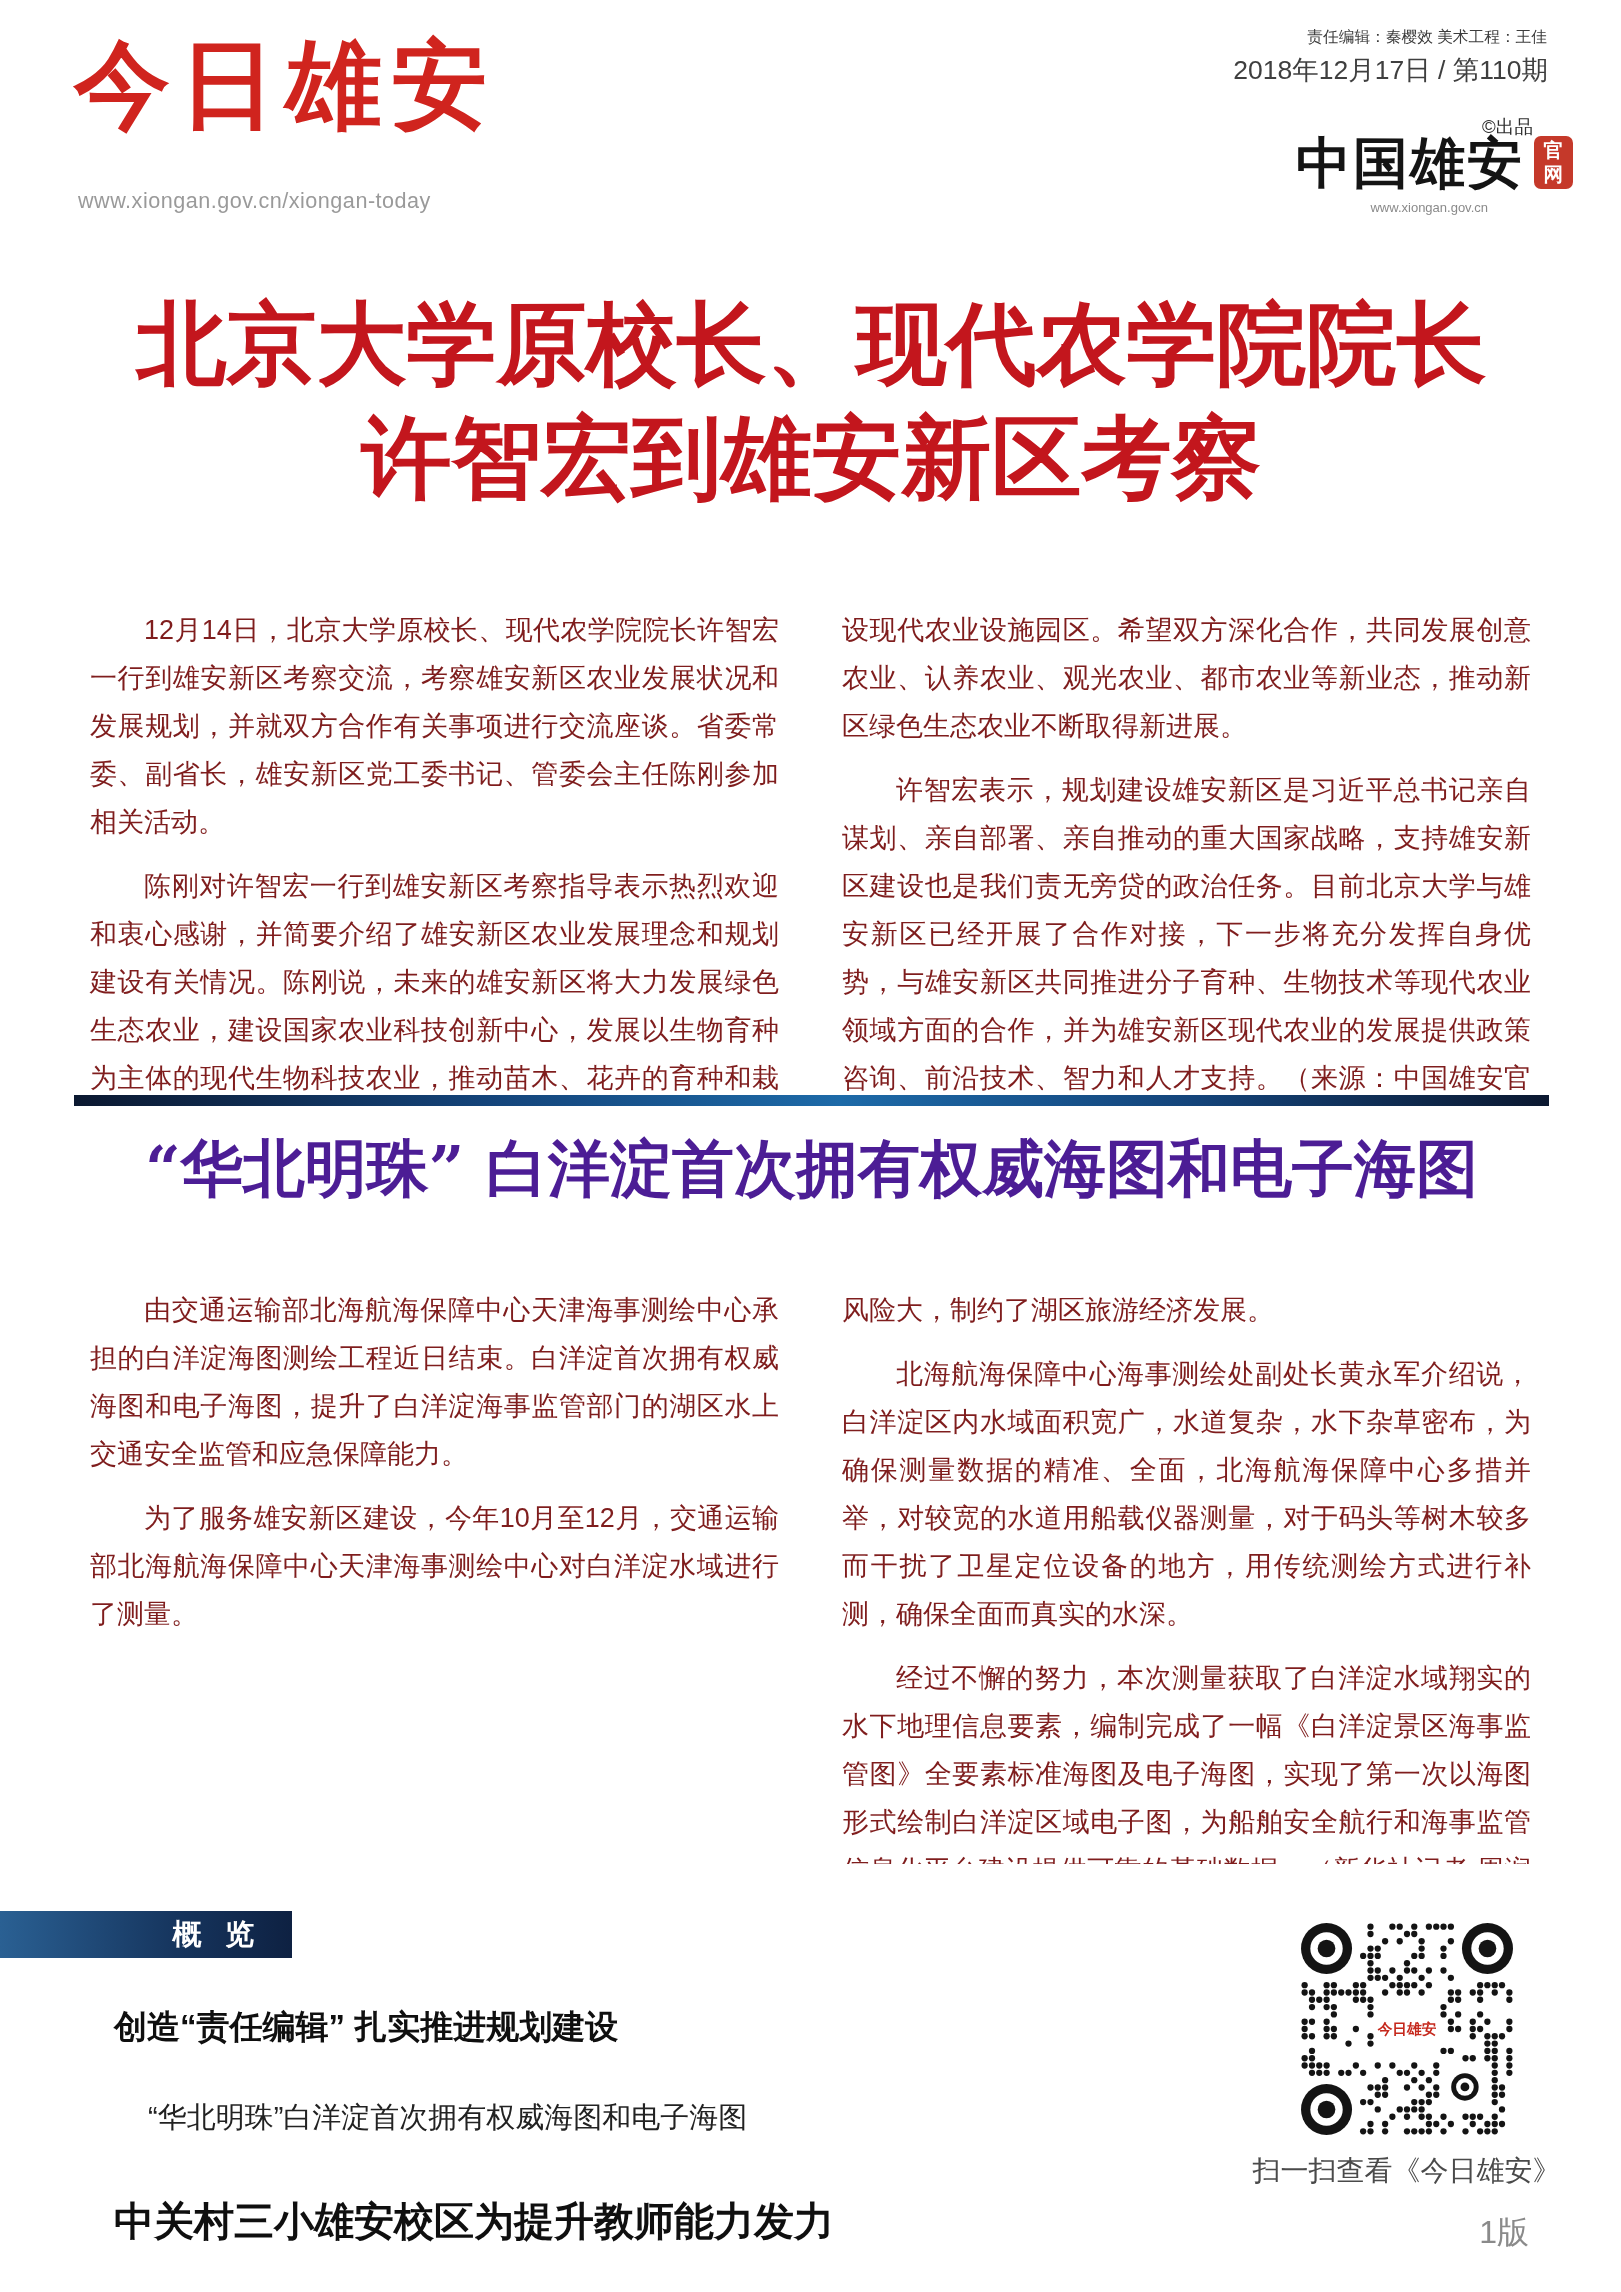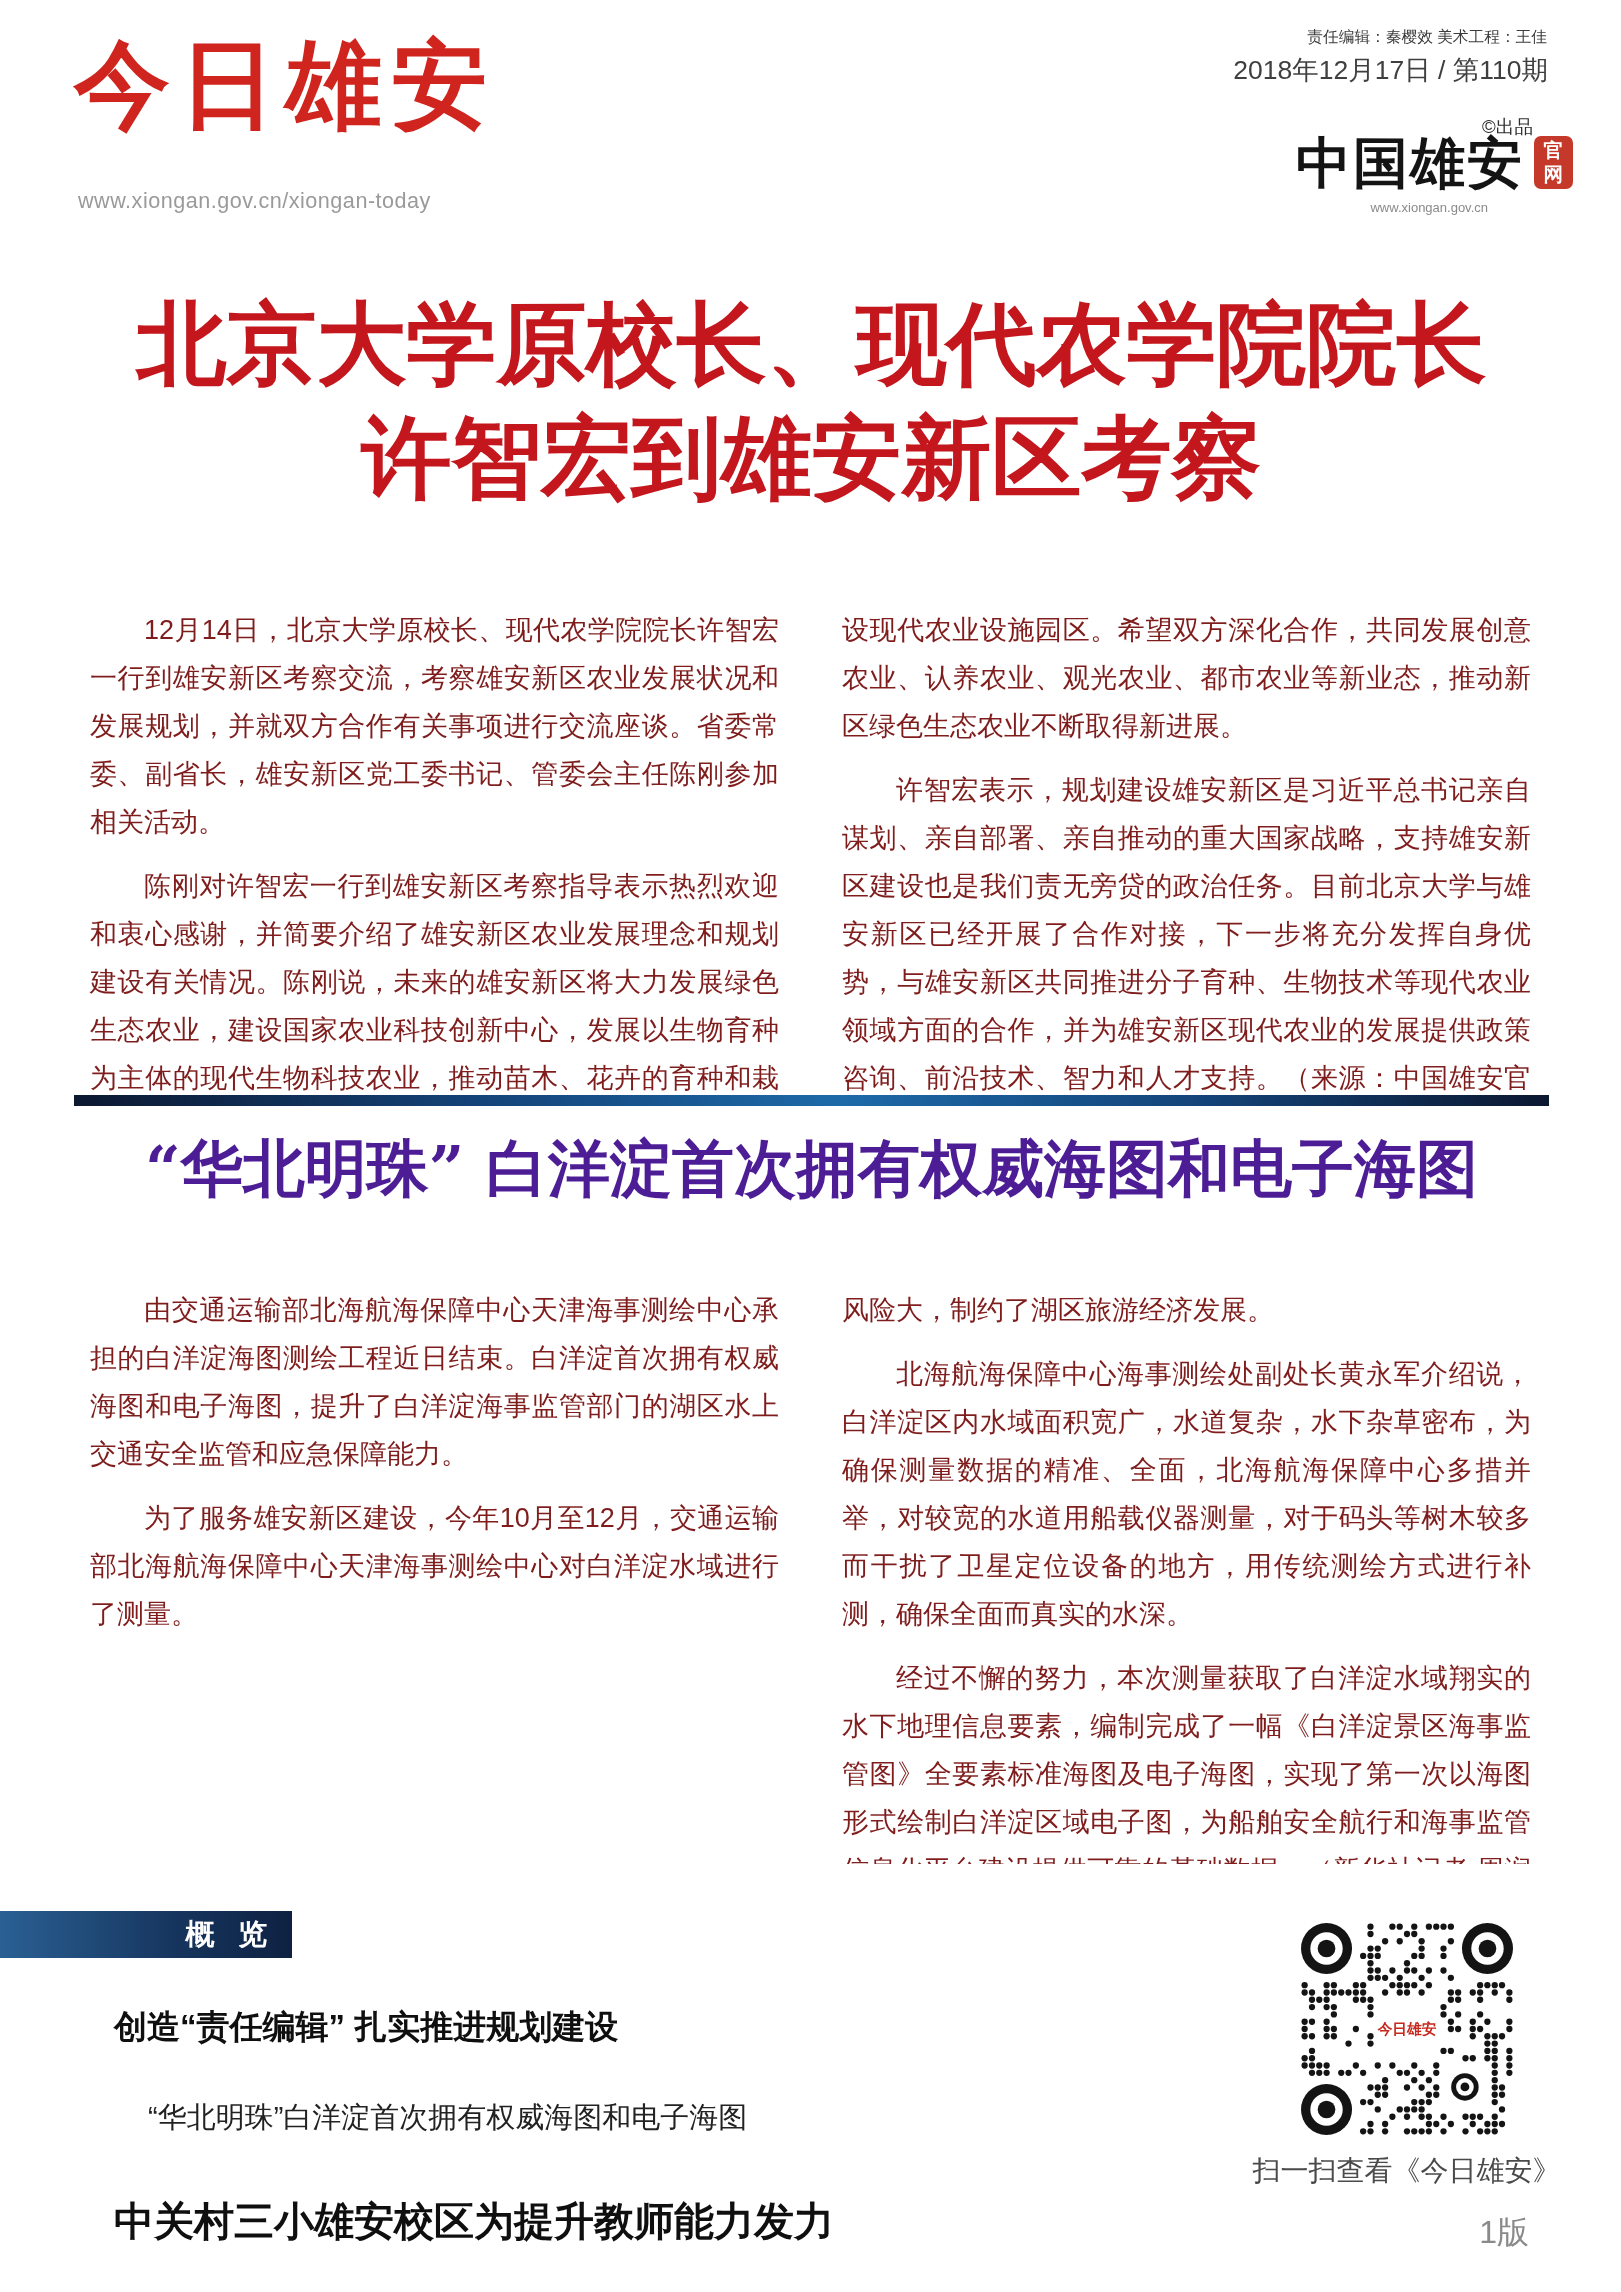--- a/index.html
+++ b/index.html
@@ -37,21 +37,21 @@
   .article p.indent{text-indent:2em;}
   #article1{top:590px;height:502px;overflow:hidden;}
   #article2{top:1270px;height:594px;overflow:hidden;}
 
   .divider{position:absolute;left:74px;top:1095px;width:1475px;height:10.8px;
            background:linear-gradient(90deg,#0b1830 0%,#14447a 28%,#1d6aa8 52%,#14447a 76%,#0b1830 100%);}
 
   
   .overview-bar{position:absolute;left:0;top:1911px;width:292px;height:47px;box-sizing:border-box;
                 background:linear-gradient(90deg,#2a6093 0%,#16355e 60%,#0e2142 100%);
-                display:flex;align-items:center;justify-content:flex-end;padding-right:17px;}
+                display:flex;align-items:center;justify-content:flex-end;padding-right:30px;}
   .overview-bar span{color:#fff;font-size:29px;font-weight:bold;letter-spacing:7.8px;}
   .ov-item{position:absolute;left:114px;color:#0f0f0f;white-space:nowrap;}
   .ov-1{top:2005px;font-size:33px;font-weight:bold;}
   .ov-2{top:2098px;font-size:29px;font-weight:normal;color:#222;margin-left:34px;}
   .ov-3{top:2194px;font-size:40px;font-weight:bold;}
 
   .qr{position:absolute;left:1301px;top:1923px;width:212px;height:212px;}
   .qr svg{position:absolute;left:0;top:0;}
   .qr-center{position:absolute;left:50%;top:50%;transform:translate(-50%,-50%);
              width:63px;height:63px;background:#fff;border-radius:9.8px;

